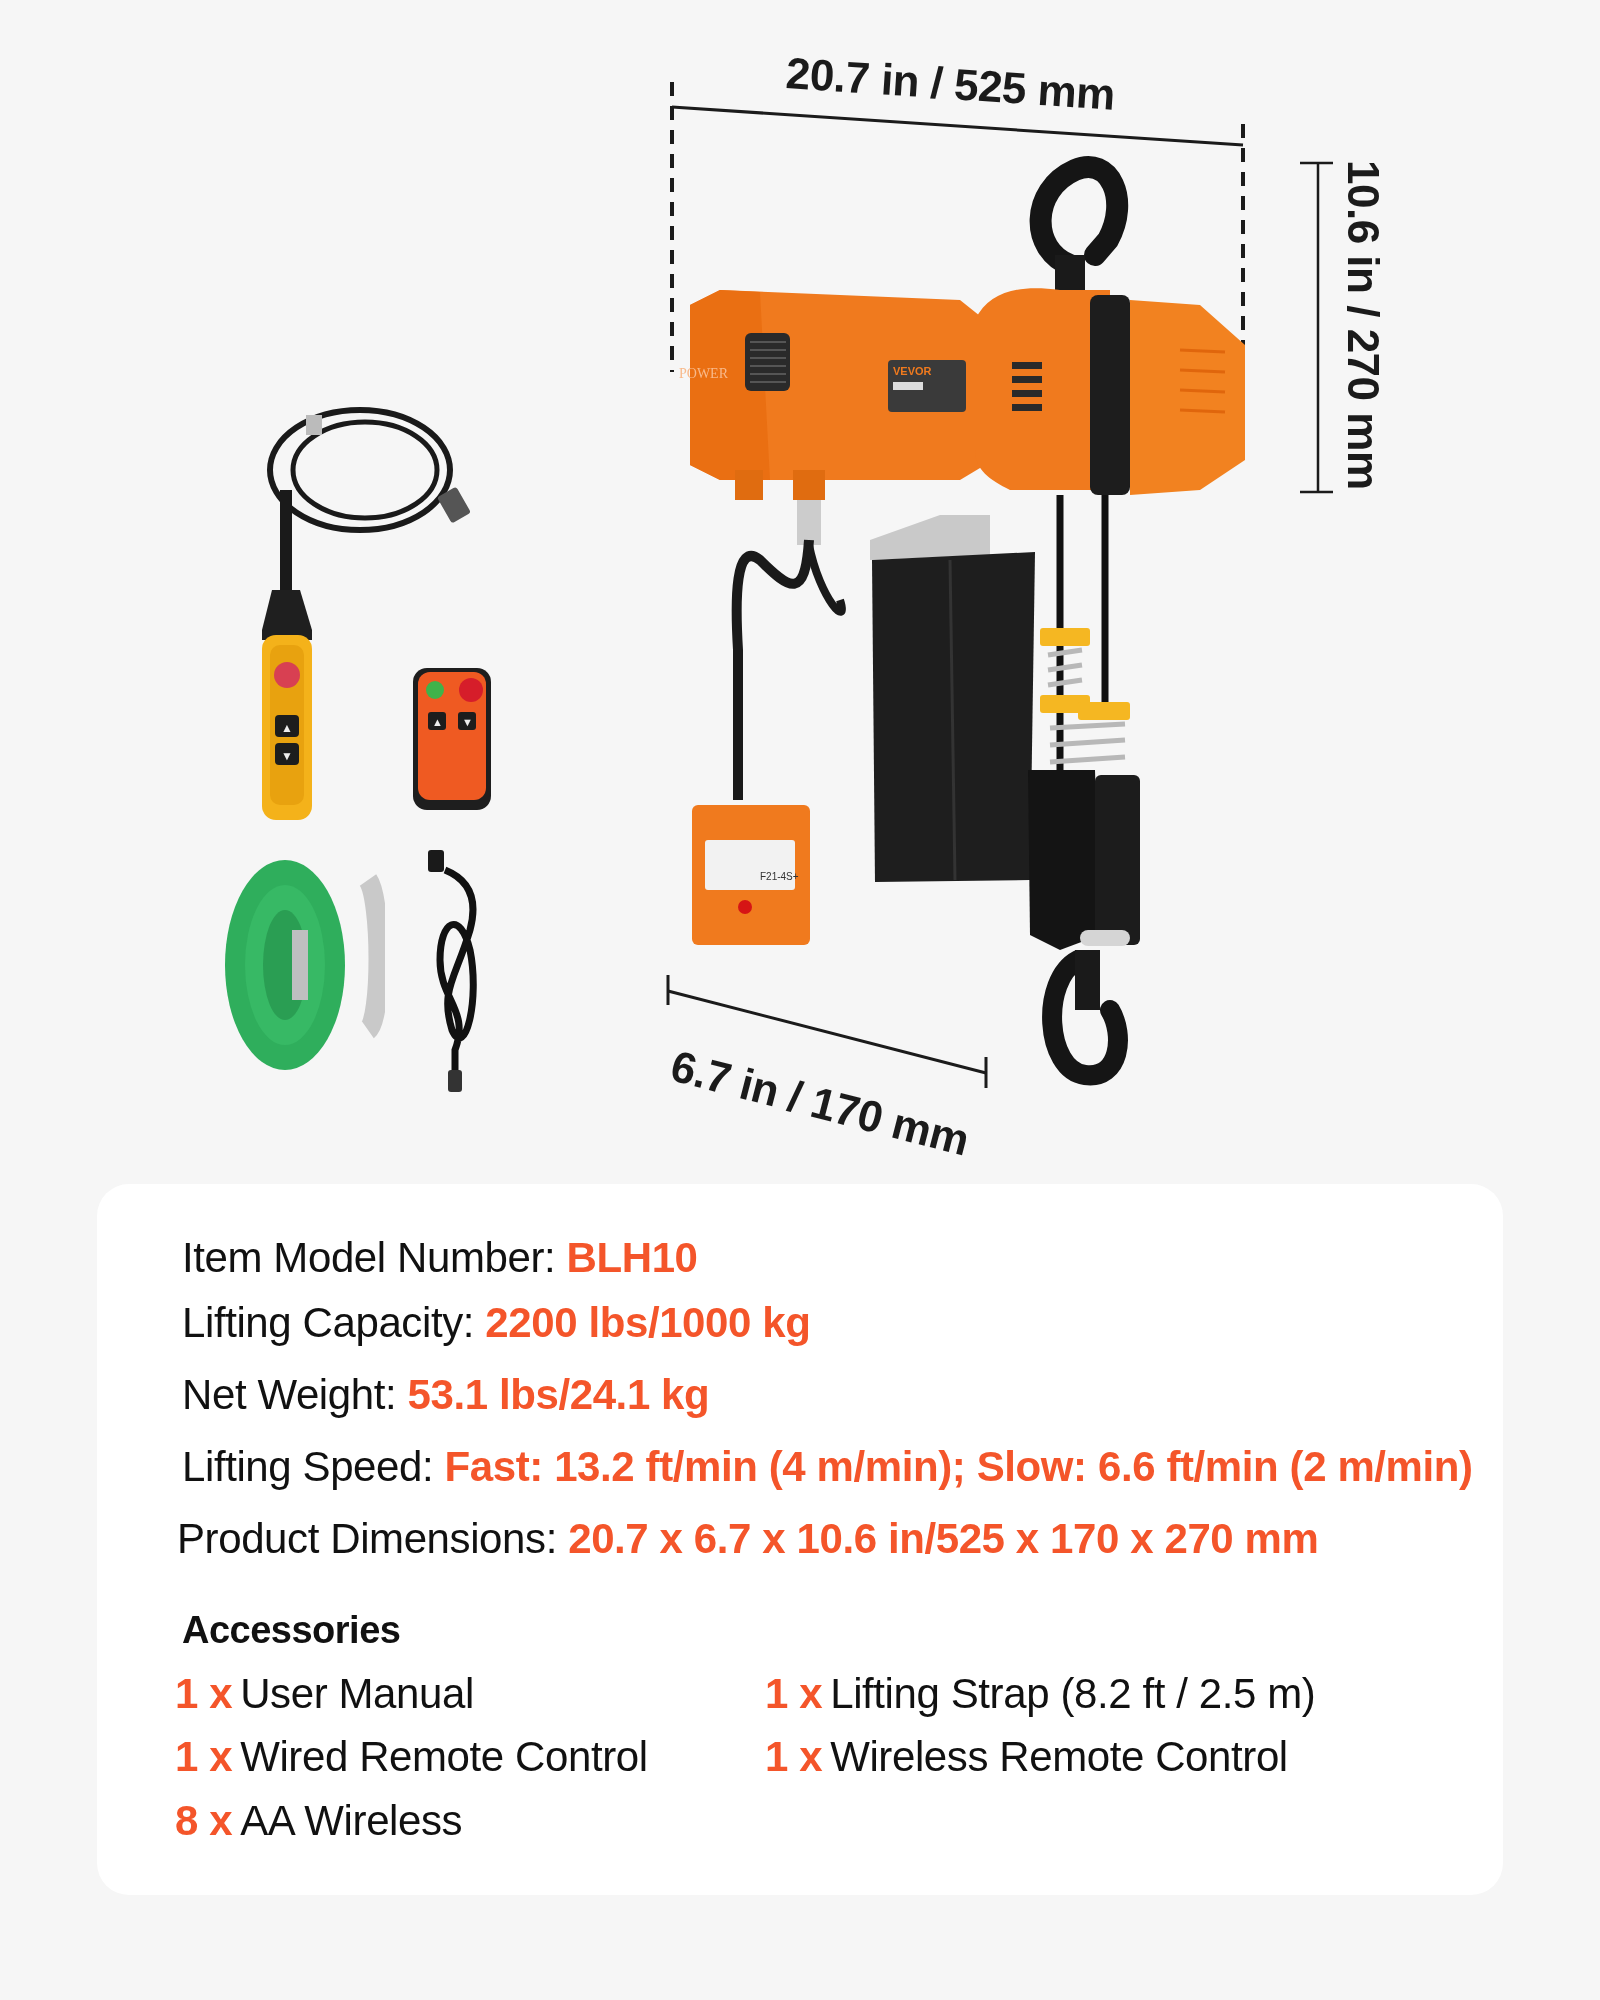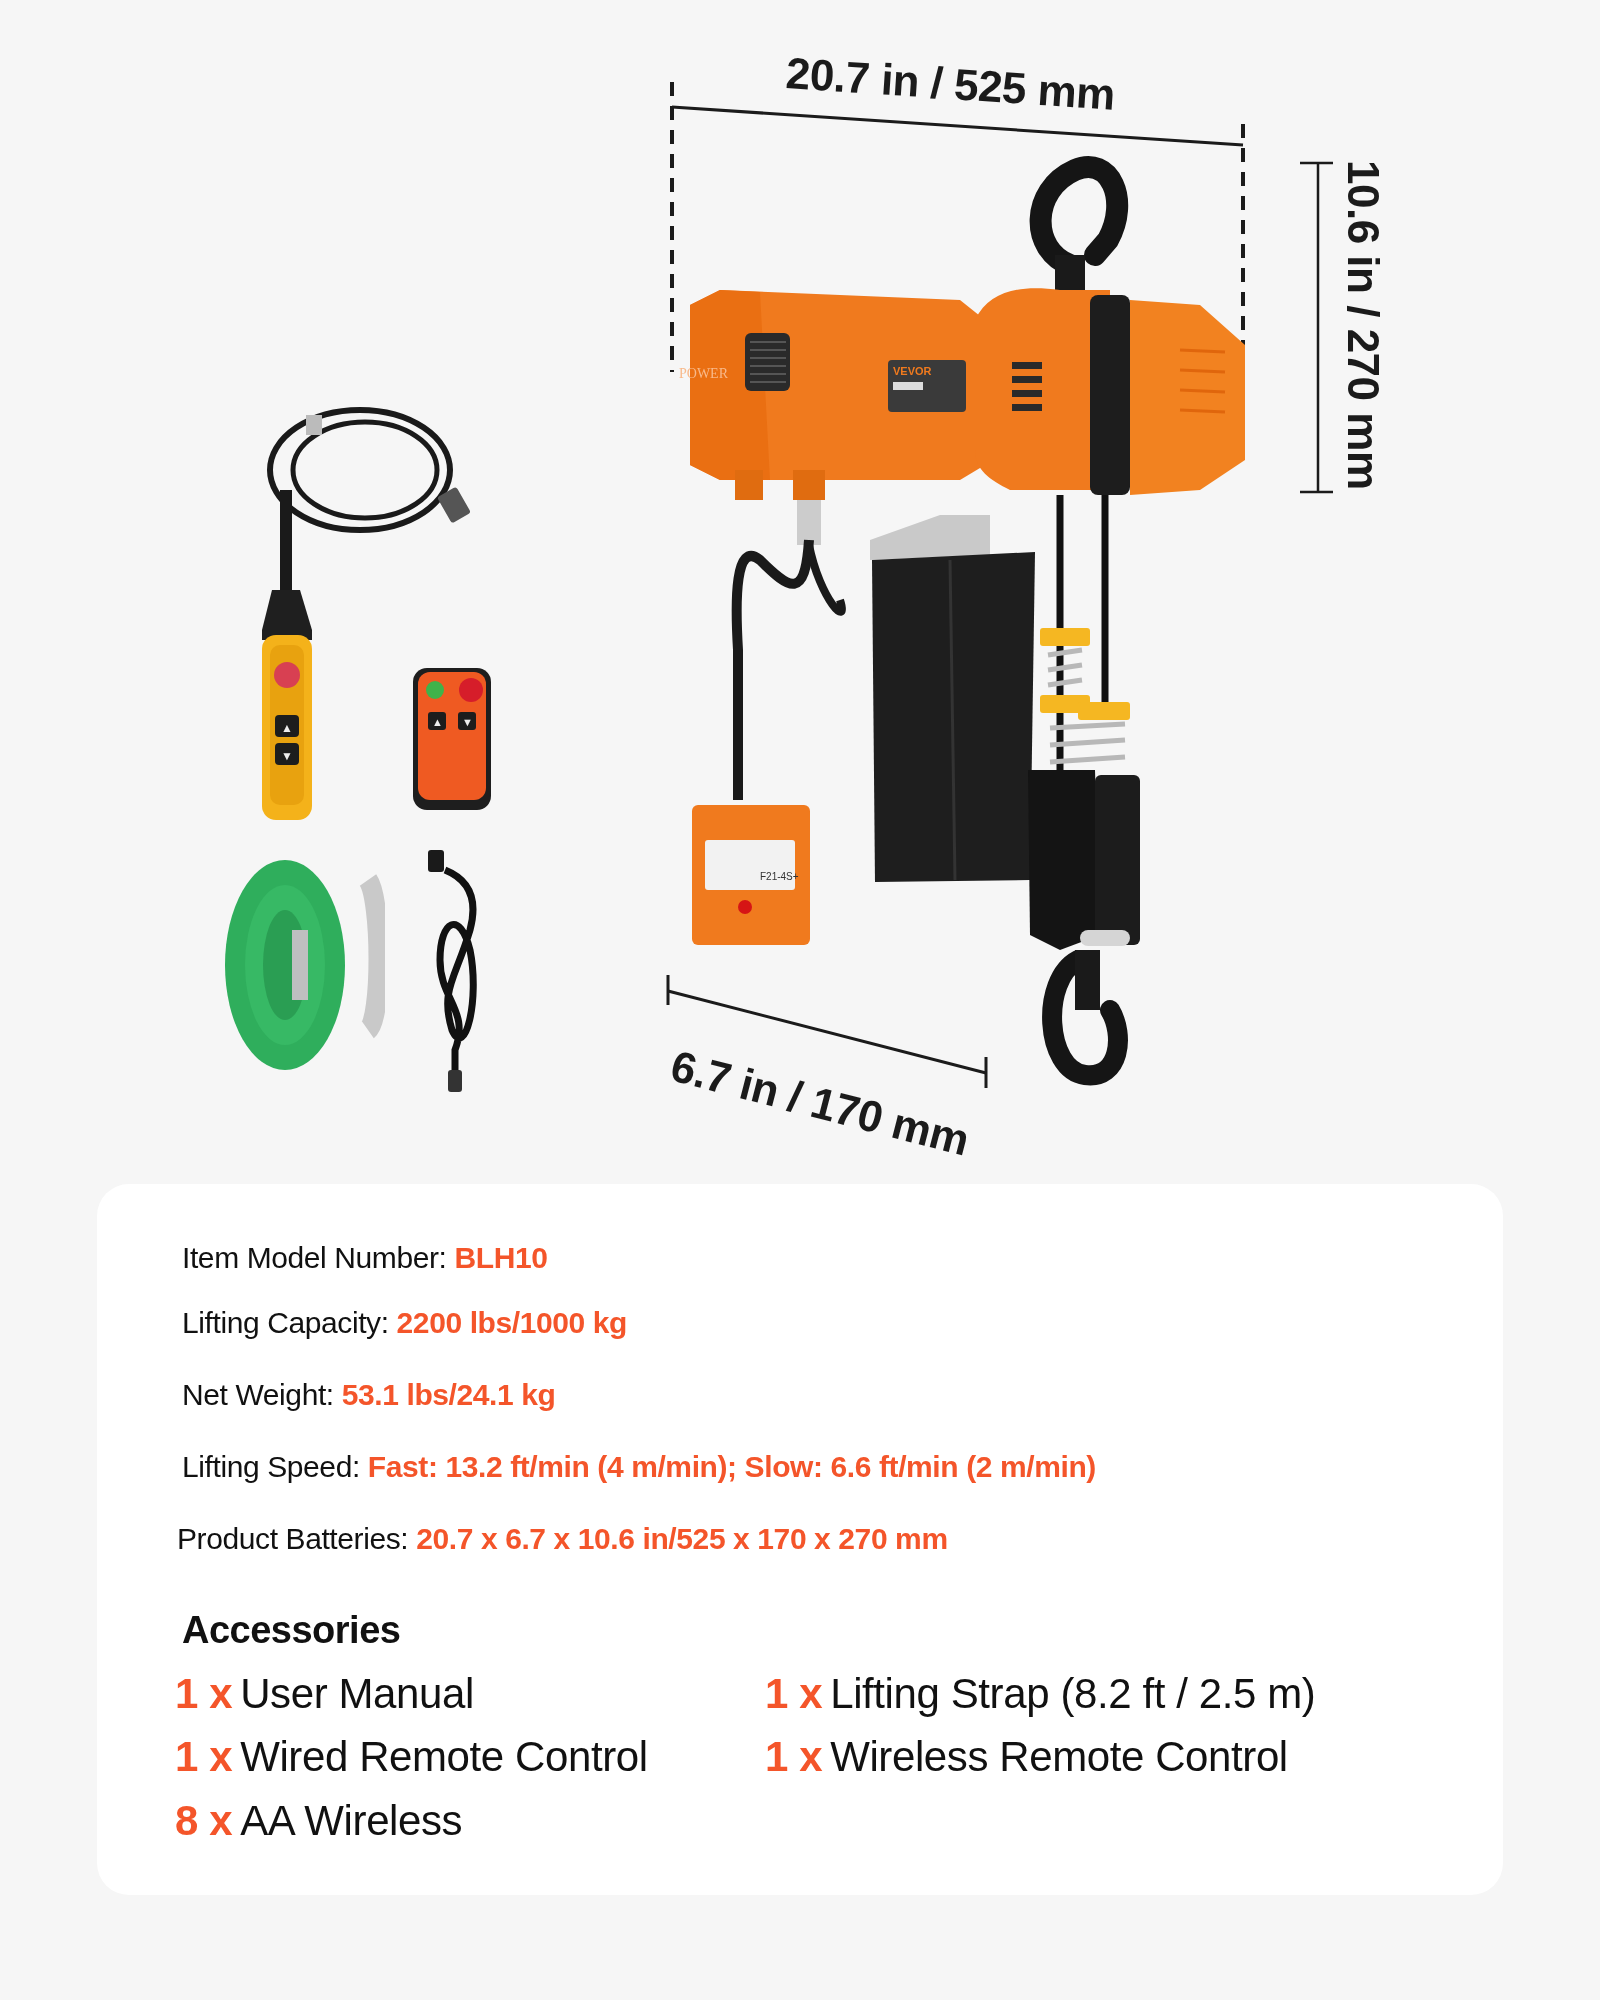--- a/index.html
+++ b/index.html
@@ -18,21 +18,21 @@
   svg.overlay { position: absolute; left: 0; top: 0; width: 1600px; height: 1150px; pointer-events: none; }
 
   
   .product { position: absolute; }
 
   
   .card {
     position: absolute; left: 97px; top: 1184px; width: 1406px; height: 711px;
     background: #ffffff; border-radius: 32px;
   }
-  .spec-row { position: absolute; font-size: 30px; line-height: 40px; white-space: nowrap; letter-spacing: -0.4px; color: #111; }
+  .spec-row { position: absolute; font-size: 42px; line-height: 40px; white-space: nowrap; letter-spacing: -0.4px; color: #111; }
   .spec-row .lbl { font-weight: 400; }
   .spec-row .val { font-weight: 700; color: #f4552a; }
   .acc-title { position: absolute; left: 85px; top: 425px; font-size: 38px; font-weight: 700; color: #111; letter-spacing: -0.5px; }
   .acc-item { position: absolute; font-size: 42px; line-height: 40px; white-space: nowrap; letter-spacing: -0.4px; }
   .acc-item .qty { color: #f4552a; font-weight: 700; margin-right: 8px; }
   .acc-item .name { color: #111; }
 </style>
 </head>
 <body>
 
@@ -191,21 +191,21 @@
   <div class="spec-row" style="left:85px;top:119px;">
     <span class="lbl">Lifting Capacity: </span><span class="val">2200 lbs/1000 kg</span>
   </div>
   <div class="spec-row" style="left:85px;top:191px;">
     <span class="lbl">Net Weight: </span><span class="val">53.1 lbs/24.1 kg</span>
   </div>
   <div class="spec-row" style="left:85px;top:263px;">
     <span class="lbl">Lifting Speed: </span><span class="val">Fast: 13.2 ft/min (4 m/min); Slow: 6.6 ft/min (2 m/min)</span>
   </div>
   <div class="spec-row" style="left:80px;top:335px;">
-    <span class="lbl">Product Batteries: </span><span class="val">20.7 x 6.7 x 10.6 in/525 x 170 x 270 mm</span>
+    <span class="lbl">Product Dimensions: </span><span class="val">20.7 x 6.7 x 10.6 in/525 x 170 x 270 mm</span>
   </div>
 
   <div class="acc-title">Accessories</div>
 
   <div class="acc-item" style="left:78px;top:490px;">
     <span class="qty">1 x</span><span class="name">User Manual</span>
   </div>
   <div class="acc-item" style="left:668px;top:490px;">
     <span class="qty">1 x</span><span class="name">Lifting Strap (8.2 ft / 2.5 m)</span>
   </div>

